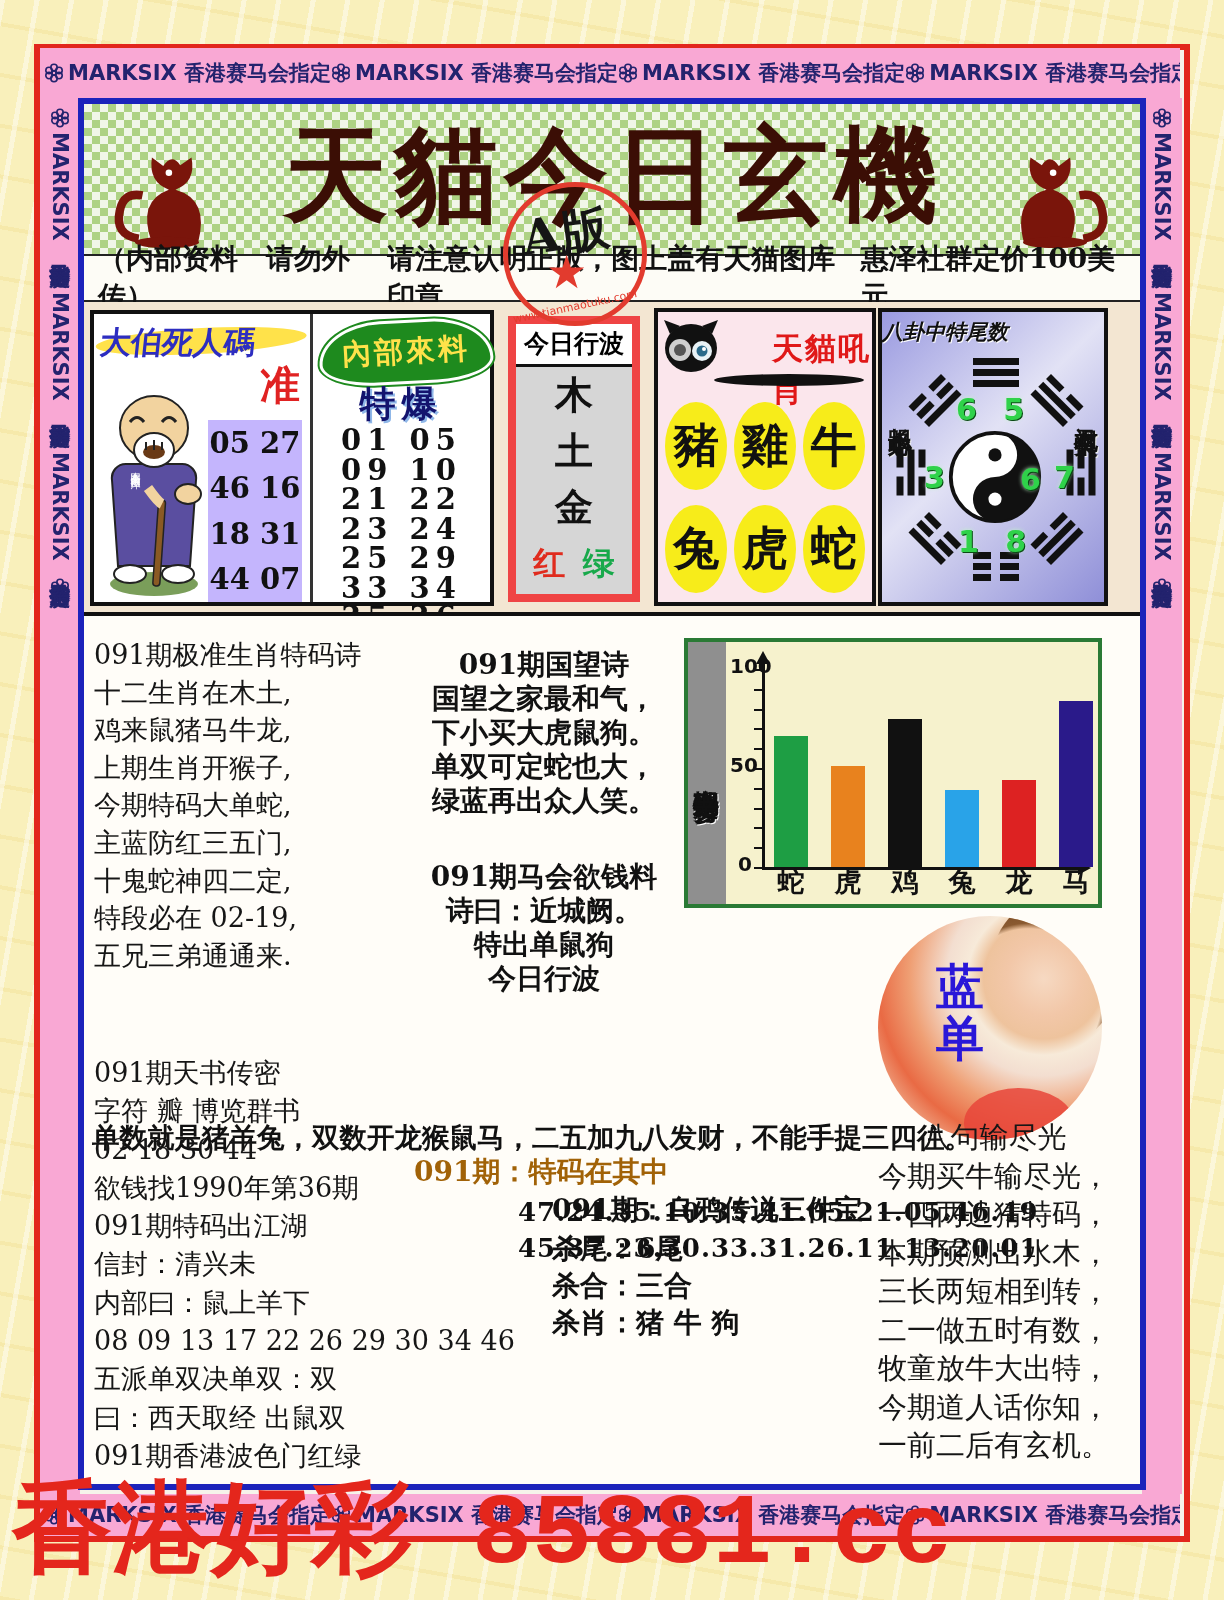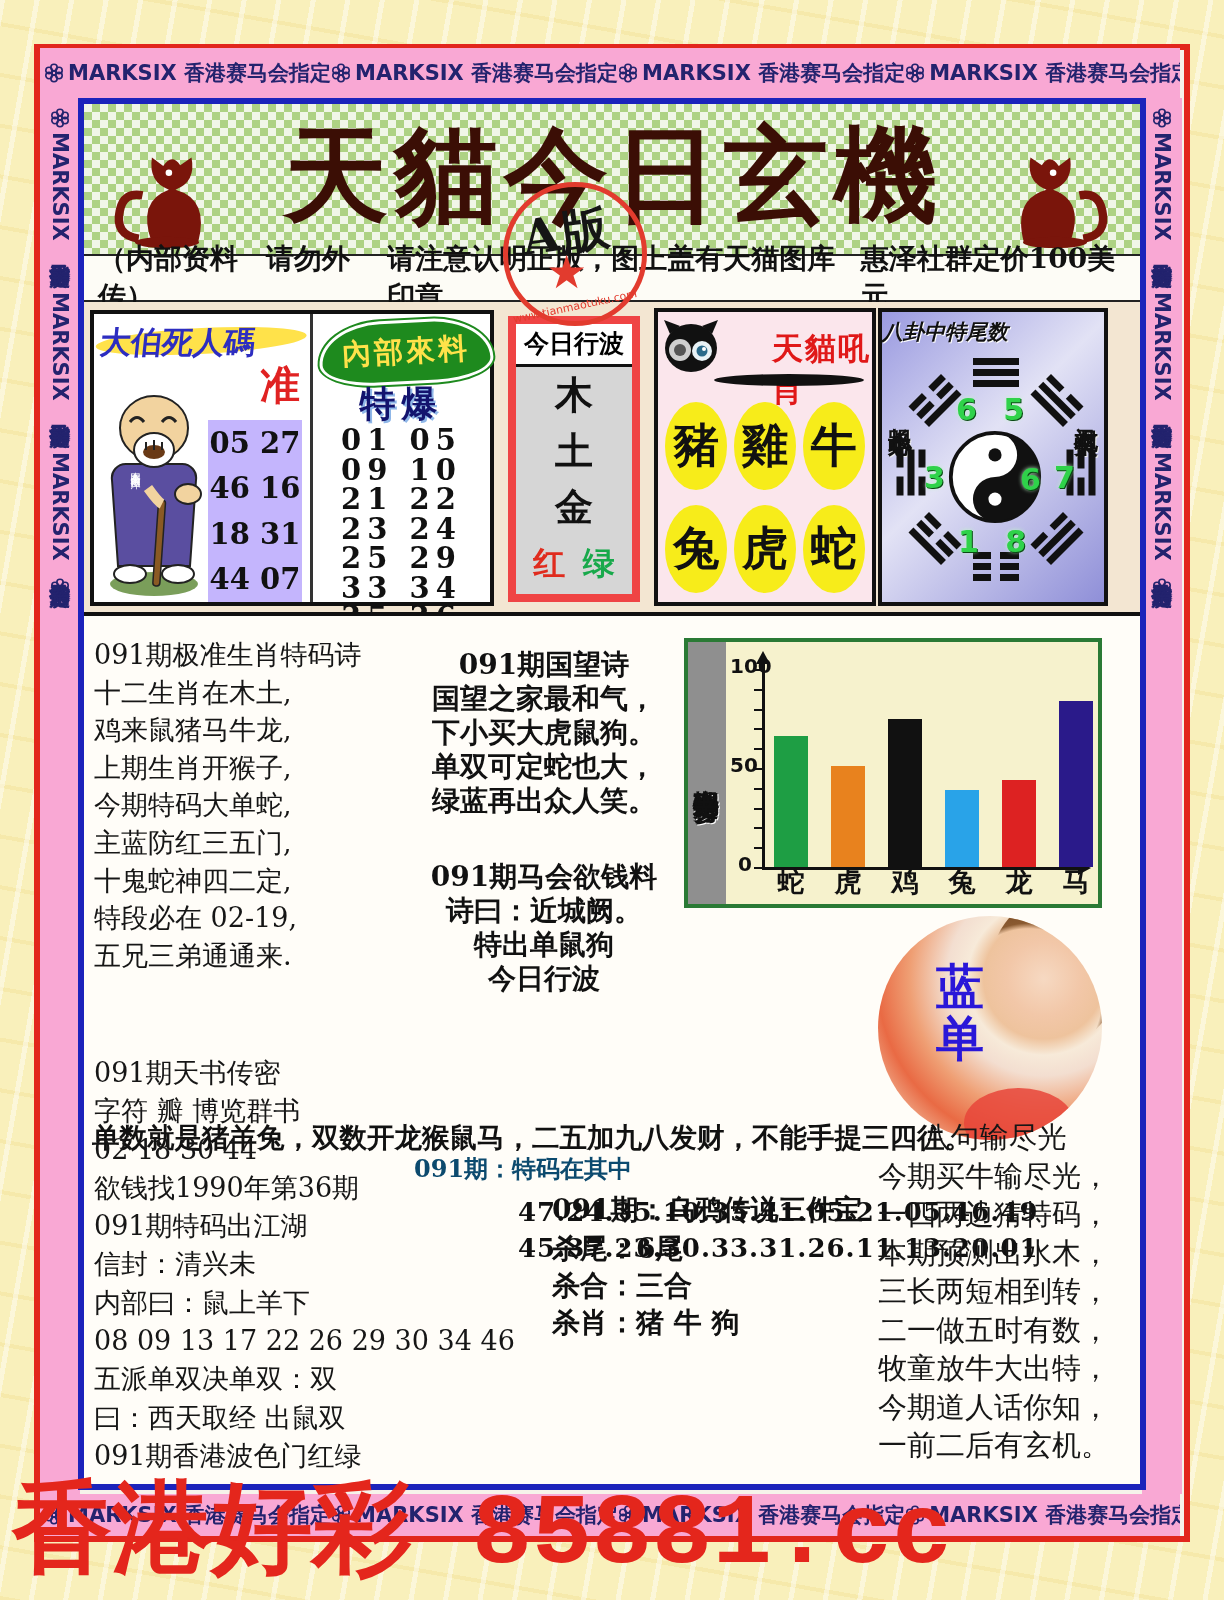--- a/index.html
+++ b/index.html
@@ -96,21 +96,21 @@
   .poem{position:absolute;font-size:27px;color:#161616;}
   .poem div{line-height:37.6px;white-space:nowrap;}
   #left-poem{left:10px;top:20px;}
   .midpoem{position:absolute;left:300px;width:320px;text-align:center;font-weight:900;font-size:28px;color:#111;}
   .midpoem div{line-height:34px;white-space:nowrap;}
   #mid-poem1{top:32px;}
   #mid-poem2{top:244px;}
   #full-line{position:absolute;left:8px;top:504px;font-size:27.5px;font-weight:700;color:#111;white-space:nowrap;}
   #left-bottom{left:10px;top:438px;}
   #left-bottom div{line-height:38.3px;}
-  #mid-bottom-title{position:absolute;left:330px;top:537px;font-size:24px;font-weight:700;color:#0c4a6e;white-space:nowrap;}
+  #mid-bottom-title{position:absolute;left:330px;top:537px;font-size:28px;font-weight:700;color:#a16207;white-space:nowrap;}
   #mid-numbers{position:absolute;left:434px;top:578px;font-size:26px;font-weight:700;color:#111;}
   #mid-numbers div{line-height:36px;letter-spacing:1px;white-space:nowrap;}
   #crow-title{position:absolute;left:468px;top:575px;font-size:28px;font-weight:700;color:#111;white-space:nowrap;}
   #crow-lines{position:absolute;left:468px;top:614px;font-size:28px;font-weight:700;color:#111;}
   #crow-lines div{line-height:37px;white-space:nowrap;}
   
   .chart{position:absolute;left:600px;top:22px;width:418px;height:270px;background:#f6f2cd;border:4px solid #2a7a35;box-sizing:border-box;}
   .chart-strip{position:absolute;left:0;top:0;width:38px;height:100%;background:#8f8f8f;display:flex;align-items:center;justify-content:center;}
   .chart-strip span{writing-mode:vertical-rl;font-size:26px;font-weight:900;color:#111;text-shadow:1px 1px 0 #fff;letter-spacing:1px;}
   .plot{position:absolute;left:46px;top:8px;right:10px;bottom:6px;}

